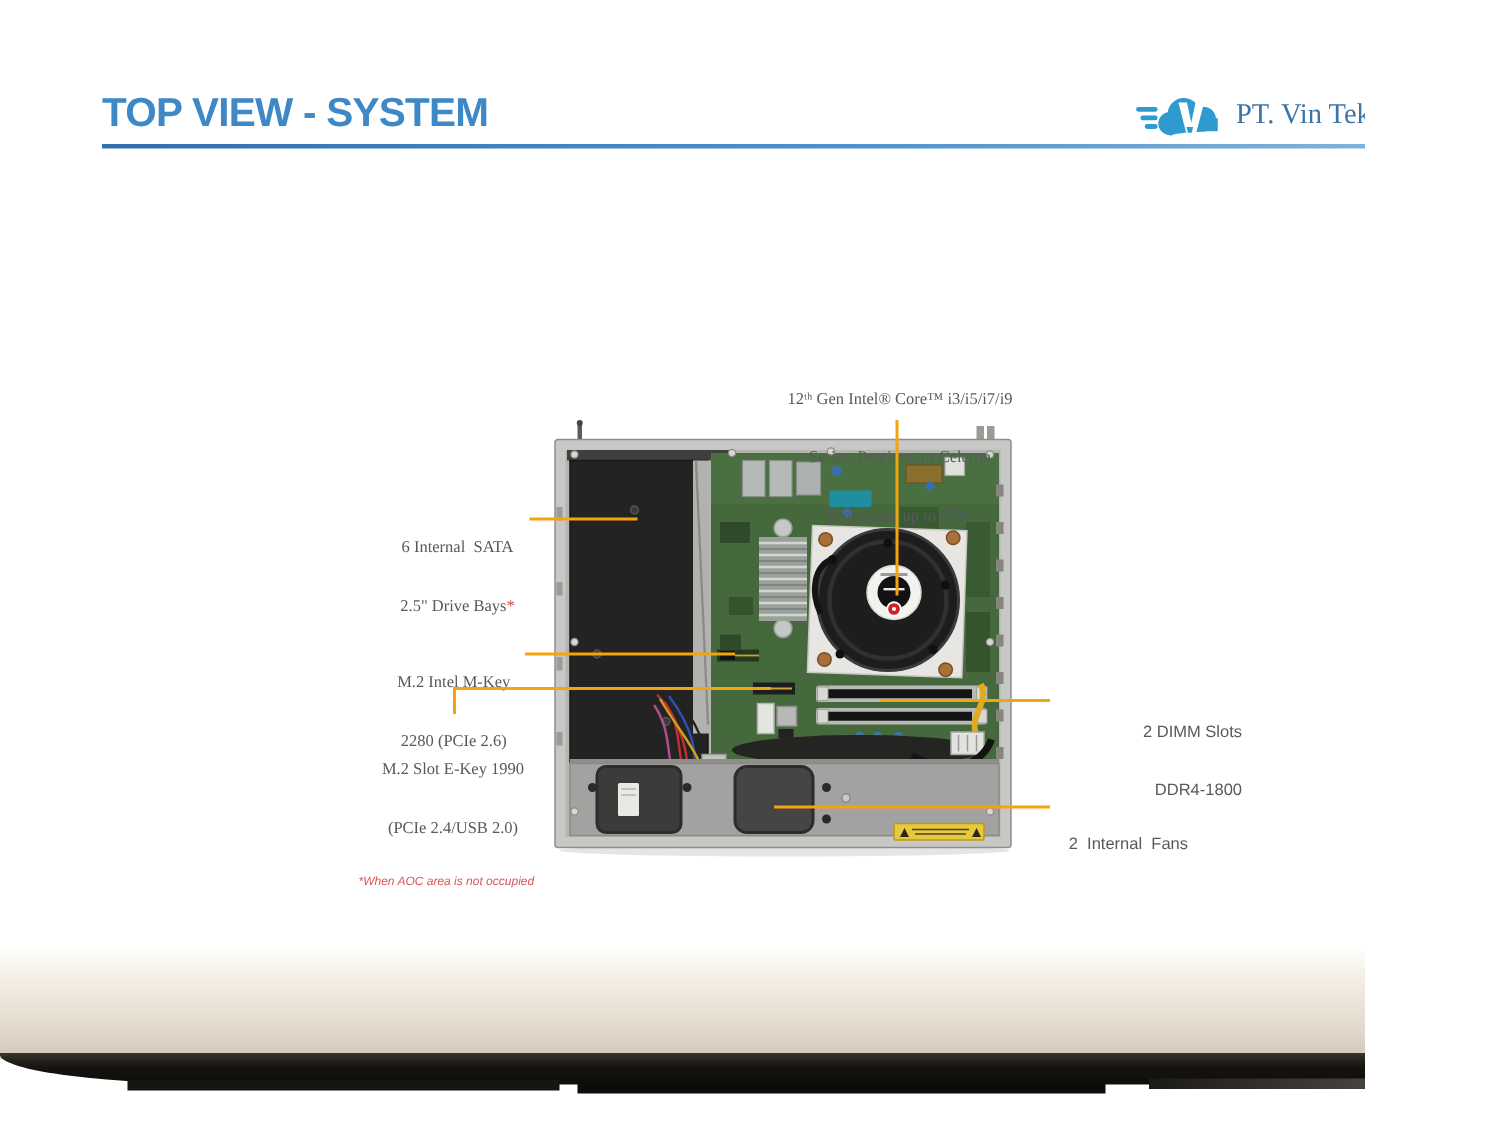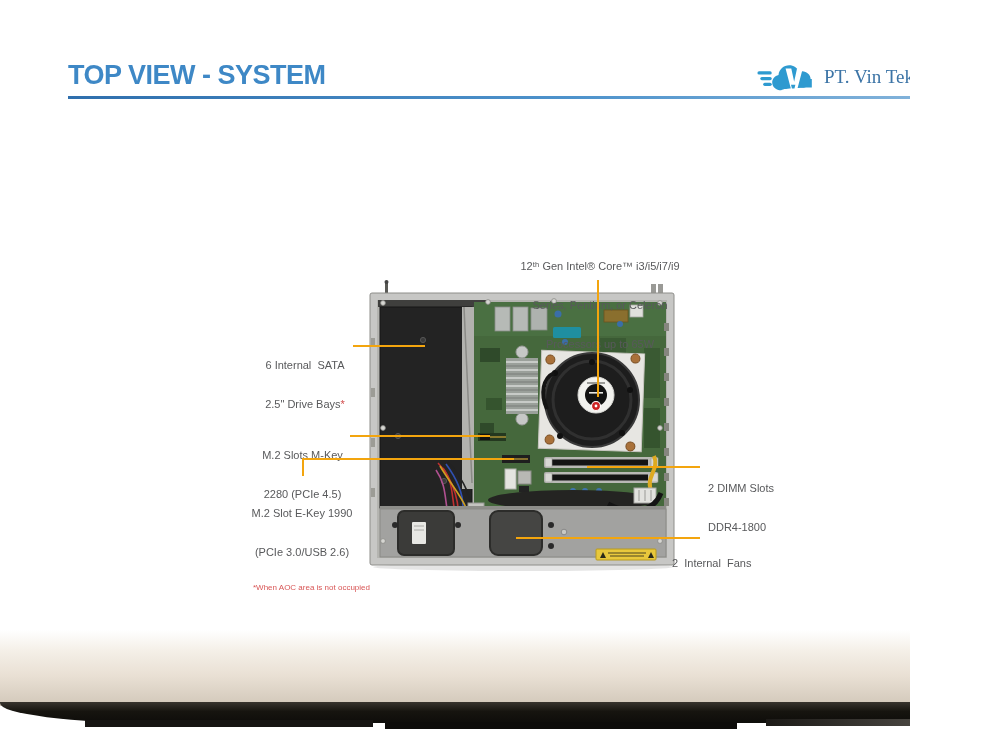--- a/index.html
+++ b/index.html
@@ -12,25 +12,25 @@
   .title-rule{position:absolute;left:68px;top:96px;width:924px;height:3px;
          background:linear-gradient(to right,#2f6fad,#4e93cc 55%,#8db9dd);}
   .logo{position:absolute;left:756px;top:56px;height:42px;display:flex;align-items:center;}
   .logo svg{display:block;}
   .logo-text{font-family:"Liberation Serif",serif;font-size:19px;color:#3c74a6;
          margin-left:6px;white-space:nowrap;}
 
   
   .lbl{position:absolute;color:#58595b;font-size:11px;line-height:13px;
        white-space:pre-wrap;}
-  .lbl.center{text-align:center;}
-  .lbl.left{text-align:left;}
+  .lbl.center{text-align:center;font-family:Liberation Serif, serif;}
+  .lbl.left{text-align:right;}
   .red{color:#d14b4b;}
   .cl{position:absolute;background:#f3a50e;}
-  .footnote{position:absolute;left:253px;top:583px;font-size:8px;color:#d85555;}
+  .footnote{position:absolute;left:239px;top:583px;font-size:8px;color:#d85555;font-style:italic;}
 
   
   .beige-band{position:absolute;left:0;top:630px;width:1000px;height:76px;
       background:linear-gradient(to bottom,#ffffff 0%,#f4efe7 28%,#e9e0d4 60%,#d4cabc 96%);}
   .dark-band{position:absolute;left:0;top:702px;width:1000px;height:21px;
       background:linear-gradient(to bottom,#38342e,#16140f 45%,#0e0d0a);
       border-radius:0 0 120px 160px / 0 0 16px 20px;}
   .bbar1{position:absolute;left:85px;top:720px;width:288px;height:7px;background:#171513;}
   .bbar2{position:absolute;left:385px;top:722px;width:352px;height:7px;background:#0d0c0a;}
   .bbar3{position:absolute;left:766px;top:719px;width:226px;height:7px;
@@ -266,28 +266,28 @@
   </div>
   <div class="cl" style="left:597px;top:280px;width:2px;height:117px;"></div>
 
   <div class="lbl center" style="left:250px;top:333px;width:110px;">
     <div>6 Internal  SATA</div>
     <div><span>2.5" Drive Bays</span><span class="red">*</span></div>
   </div>
   <div class="cl" style="left:353px;top:345px;width:72px;height:2px;"></div>
 
   <div class="lbl center" style="left:245px;top:423px;width:115px;">
-    <div>M.2 Slots M-Key</div>
-    <div>2280 (PCIe 4.5)</div>
+    <div>M.2 Intel M-Key</div>
+    <div>2280 (PCIe 2.6)</div>
   </div>
   <div class="cl" style="left:350px;top:435px;width:140px;height:2px;"></div>
 
   <div class="lbl center" style="left:240px;top:481px;width:124px;">
     <div>M.2 Slot E-Key 1990</div>
-    <div>(PCIe 3.0/USB 2.6)</div>
+    <div>(PCIe 2.4/USB 2.0)</div>
   </div>
   <div class="cl" style="left:302px;top:458px;width:2px;height:18px;"></div>
   <div class="cl" style="left:302px;top:458px;width:212px;height:2px;"></div>
 
   <div class="lbl left" style="left:708px;top:456px;width:120px;">
     <div>2 DIMM Slots</div>
     <div>DDR4-1800</div>
   </div>
   <div class="cl" style="left:587px;top:466px;width:113px;height:2px;"></div>
 

